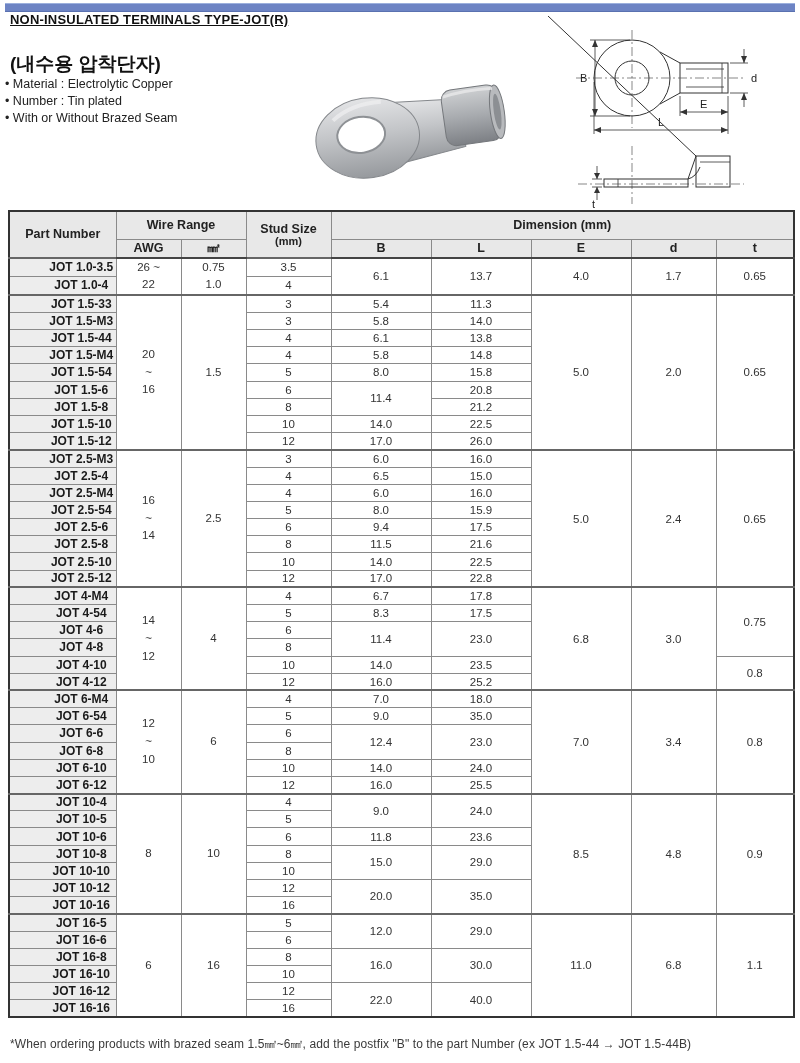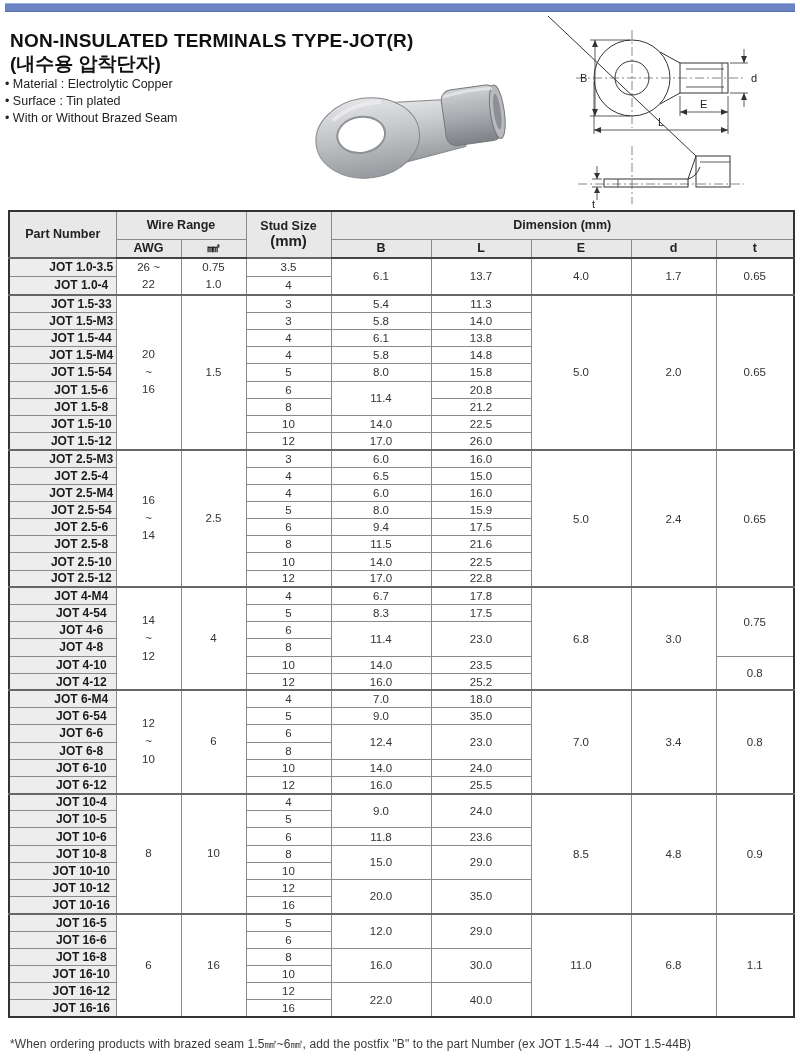--- a/index.html
+++ b/index.html
@@ -1,57 +1,57 @@
 <!DOCTYPE html>
 <html><head>
 <meta charset="utf-8">
 <style>
   * { margin:0; padding:0; box-sizing:border-box; }
   html,body { width:800px; height:1063px; background:#fff; font-family:"Liberation Sans", sans-serif; overflow:hidden; position:relative; }
   .abs { position:absolute; }
 
   #accent-bar { left:5px; top:3px; width:790px; height:9px; background:#6d84c4; border-top:1px solid #9cb0dd; border-bottom:1px solid #5a71b0; }
 
-  #title { left:10px; top:30px; font-size:19px; font-weight:bold; color:#111; letter-spacing:0.2px; }
+  #title { left:10px; top:12px; font-size:13px; font-weight:bold; color:#111; letter-spacing:0.2px;text-decoration:underline; }
   #subtitle { left:10px; top:51px; font-size:19px; font-weight:bold; color:#111; }
   #bullets { left:5px; top:76px; font-size:12.5px; color:#222; line-height:17px; list-style:none; }
   #bullets li::before { content:"• "; color:#222; }
 
   #photo { left:295px; top:70px; }
   #drawing { left:548px; top:16px; }
   .dim-label { font-size:11px; fill:#222; font-family:"Liberation Sans",sans-serif; }
   .thin { stroke:#333; stroke-width:1; fill:none; }
   .cline { stroke:#555; stroke-width:0.7; stroke-dasharray:9 3 2 3; fill:none; }
   .dline { stroke:#333; stroke-width:0.8; fill:none; }
 
   #spec-table { left:8px; top:210px; }
   table { border-collapse:collapse; table-layout:fixed; width:785px; border:2px solid #333; }
   th, td { border:1px solid #8a8a8a; text-align:center; vertical-align:middle; padding:0; overflow:hidden; }
   thead th { background:#e8e8e8; font-size:12.5px; font-weight:bold; color:#222; }
   thead tr.h1 th { height:28px; }
   thead tr.h2 th { height:17px; border-bottom:2px solid #444; }
-  .stud-unit { font-size:15px; font-weight:bold; display:block; margin-top:-1px; }
+  .stud-unit { font-size:11px; font-weight:bold; display:block; margin-top:-1px; }
   tbody td { height:17.2px; font-size:11.5px; color:#333; }
   td.part { background:#ededed; font-weight:bold; font-size:12px; color:#1a1a1a;padding-left:37px; }
   td.ml { white-space:pre-line; line-height:1.55; }
   tr.block-top > td { border-top:2px solid #666; }
 
   #footnote { left:10px; top:1036px; font-size:12px; color:#3a3a3a; letter-spacing:0.1px; }
 </style>
 </head>
 <body>
 
 <div id="accent-bar" class="abs"></div>
 
 <div id="title" class="abs">NON-INSULATED TERMINALS TYPE-JOT(R)</div>
 <div id="subtitle" class="abs">(내수용 압착단자)</div>
 
 <ul id="bullets" class="abs">
   <li>Material : Electrolytic Copper</li>
-  <li>Surface : Tin plated</li>
+  <li>Number : Tin plated</li>
   <li>With or Without Brazed Seam</li>
 </ul>
 
 <svg id="photo" class="abs" width="230" height="120" viewBox="0 0 230 120">
   <defs>
     <linearGradient id="met" x1="0" y1="0" x2="0" y2="1">
       <stop offset="0" stop-color="#e3e4e6"></stop>
         <stop offset="0.45" stop-color="#c3c5c8"></stop>
         <stop offset="1" stop-color="#96999d"></stop>
     </linearGradient>

